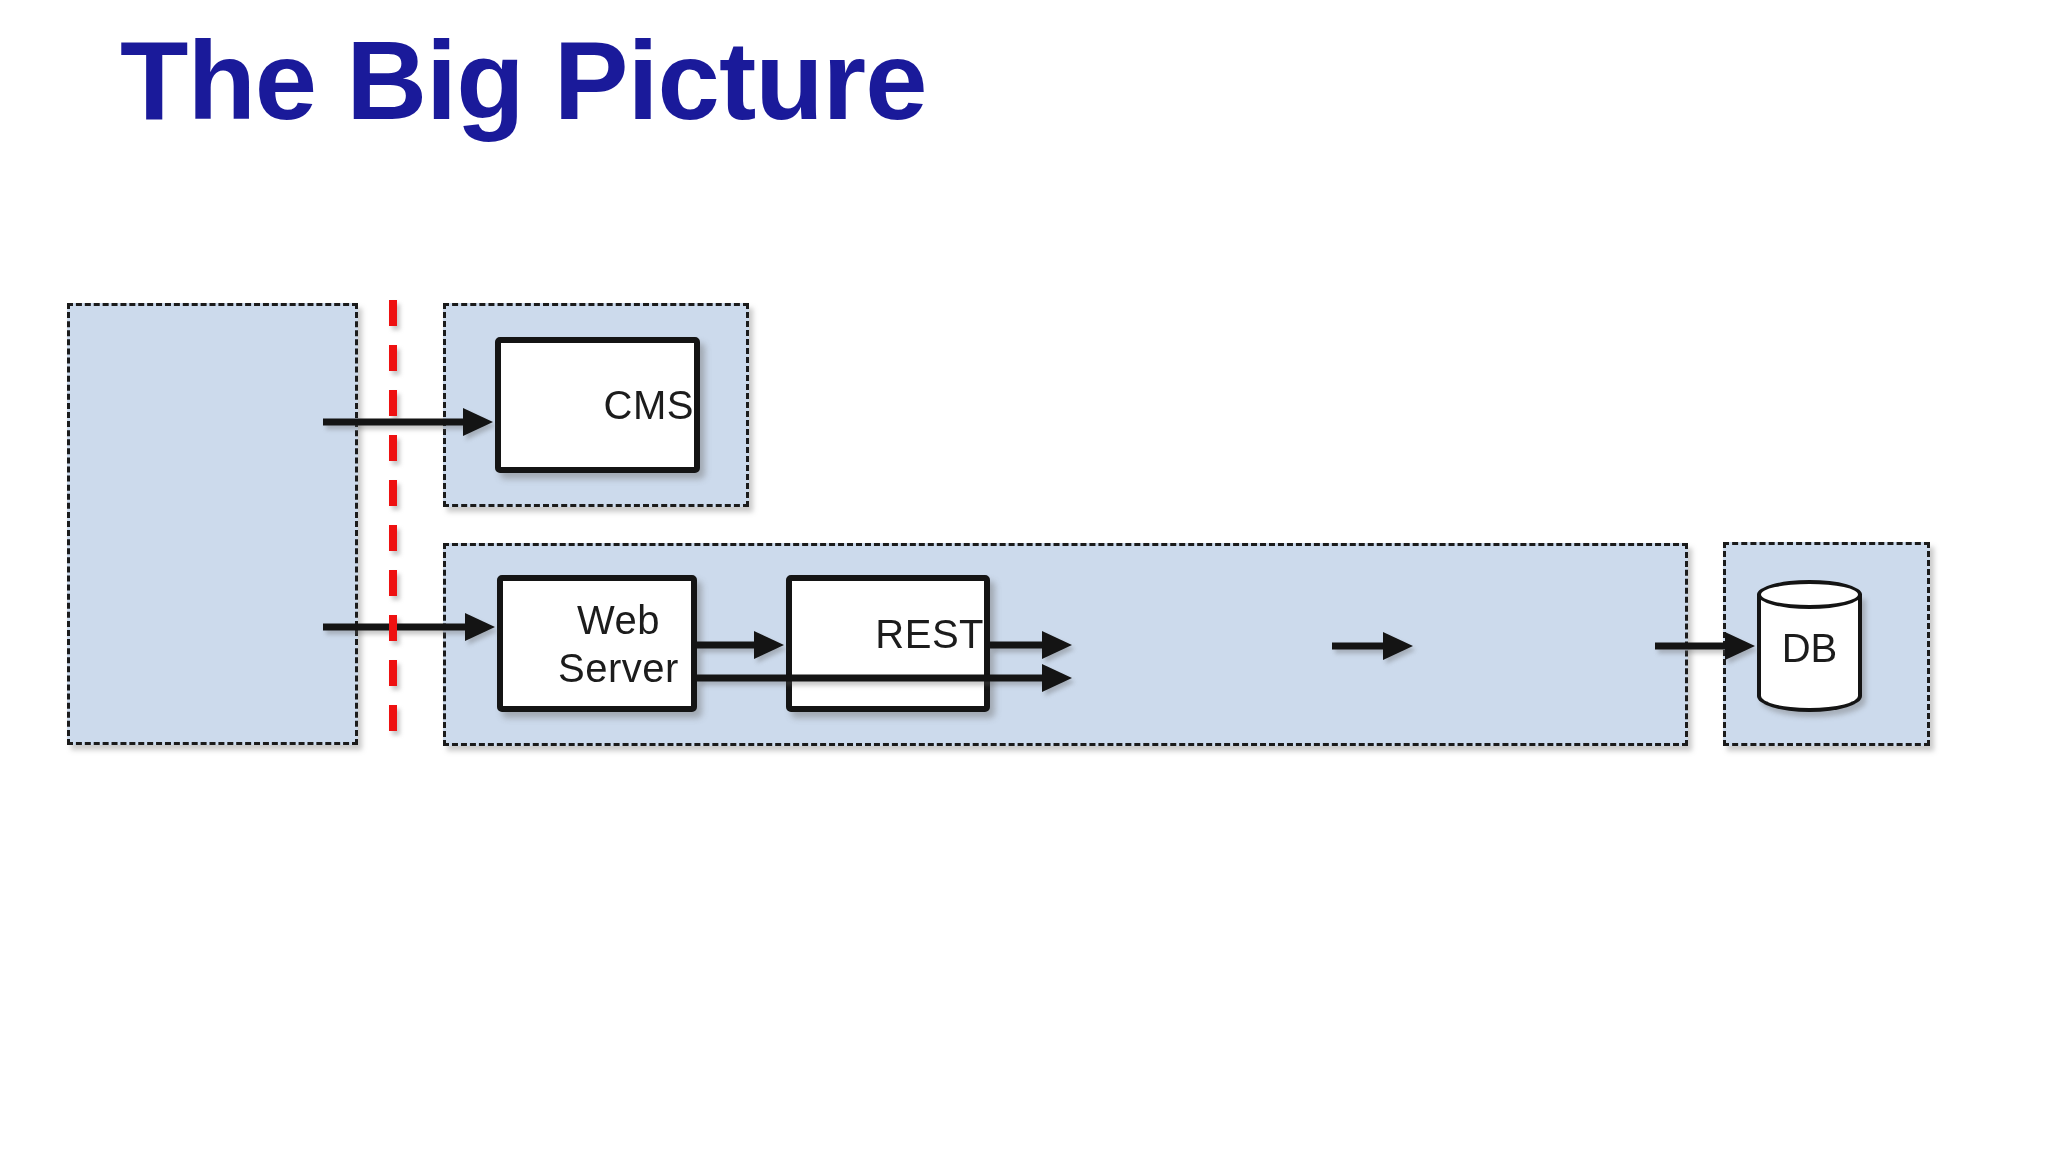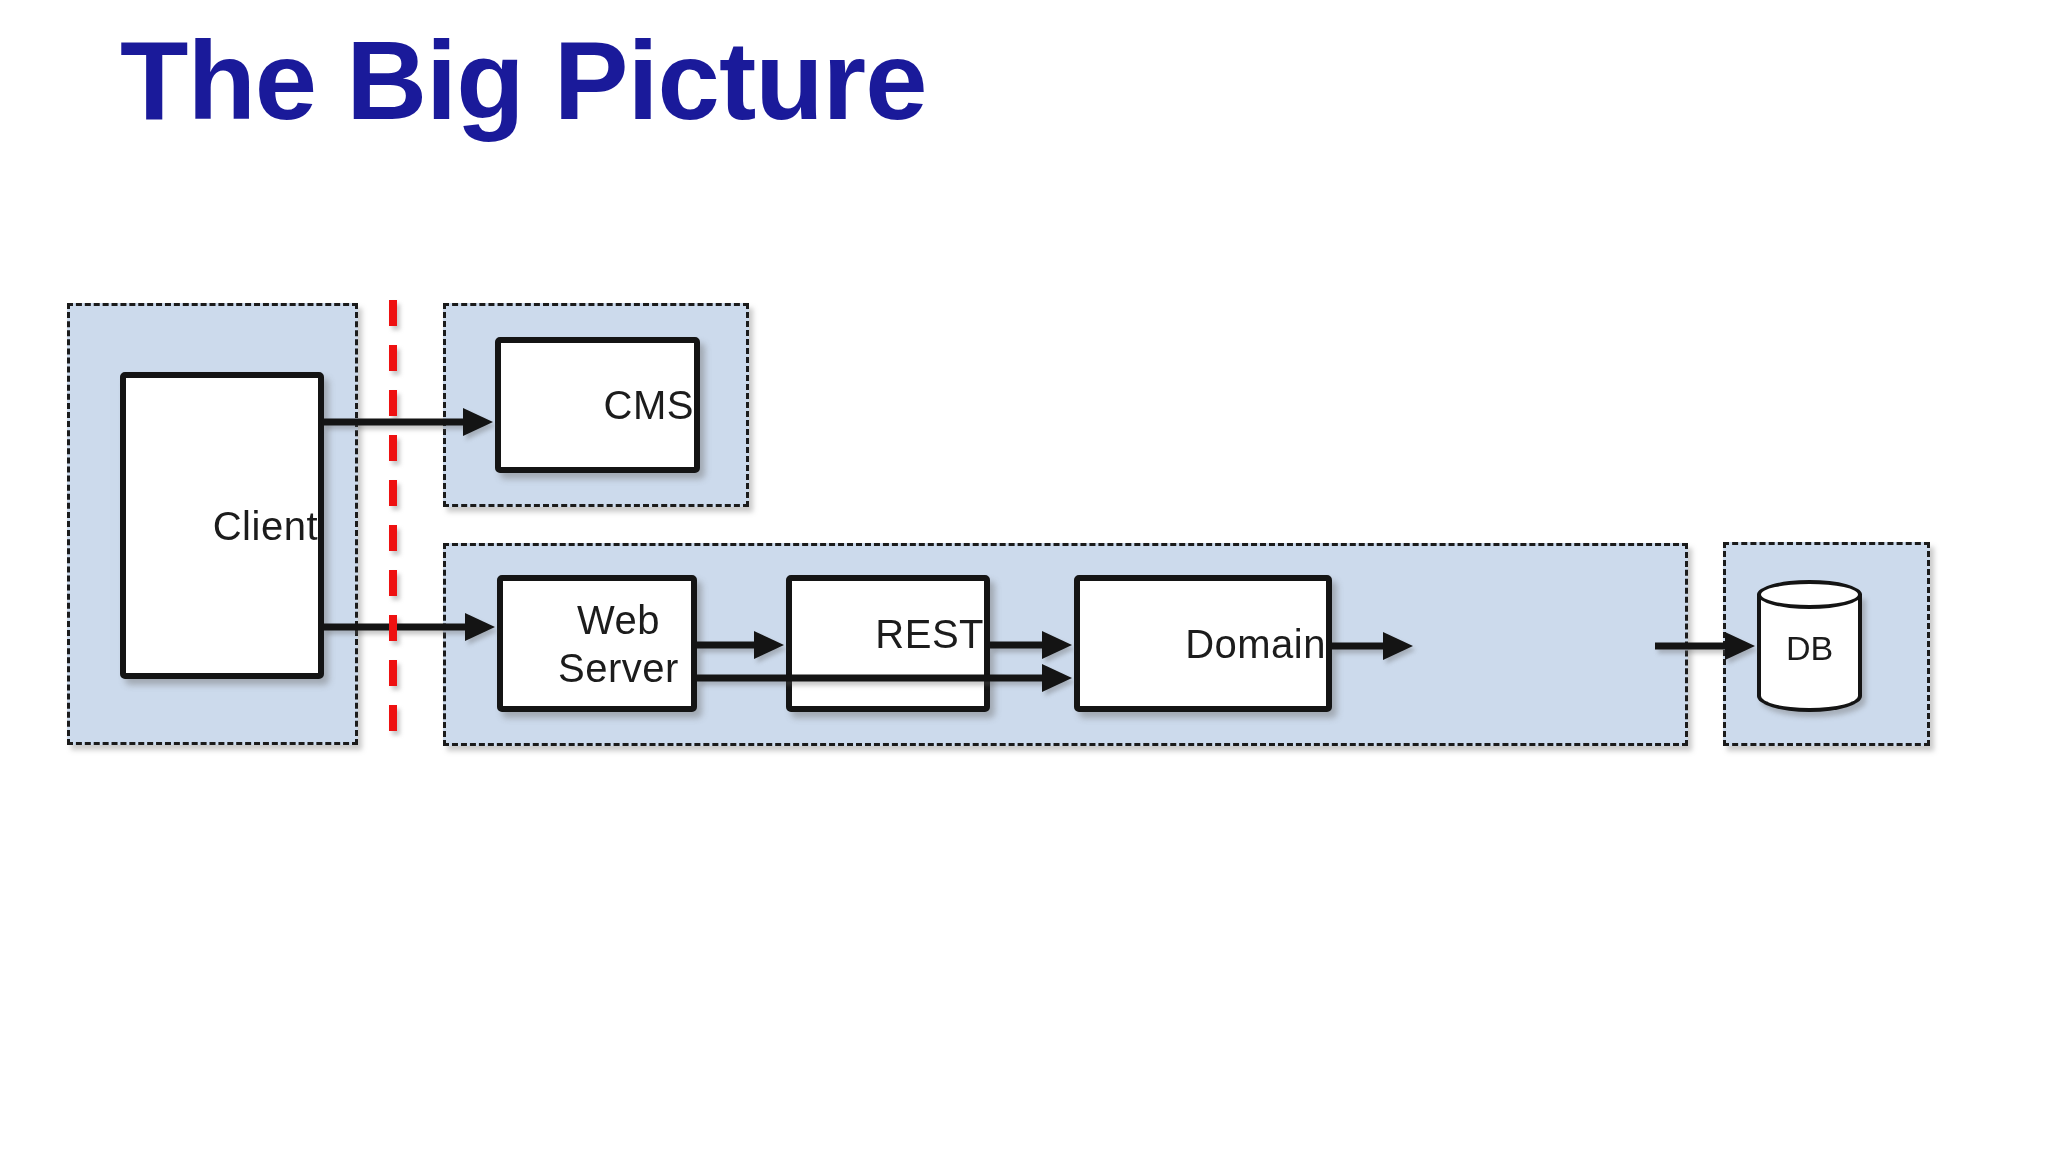--- a/index.html
+++ b/index.html
@@ -54,21 +54,21 @@
     border-radius:0 0 52px 52px / 0 0 16px 16px;
     box-shadow:4px 5px 5px rgba(110,110,110,.40);
   }
   .cyl-top{
     position:absolute;left:1757px;top:580px;width:105px;height:29px;
     box-sizing:border-box;background:var(--box_fill,#ffffff);
     border:4px solid var(--box_border,#141414);border-radius:50%;
   }
   .cyl-lbl{
     position:absolute;left:1757px;top:628px;width:105px;
-    text-align:center;font-size:34px;line-height:40px;
+    text-align:center;font-size:40px;line-height:40px;
     color:var(--label_text,#1c1c1c);
   }
 
   .overlay{
     position:absolute;left:0;top:0;pointer-events:none;
     filter:drop-shadow(3px 4px 2px rgba(95,95,95,.35));
   }
   .overlay line.conn{stroke:var(--arrow,#141414);stroke-width:7}
   .overlay polygon{fill:var(--arrow,#141414);stroke:none}
   .overlay line.divider{
@@ -81,34 +81,28 @@
 
 <div class="slide">
 
   <div class="title">The Big Picture</div>
 
   <div class="group g-client"></div>
   <div class="group g-cms"></div>
   <div class="group g-server"></div>
   <div class="group g-db"></div>
 
-  <div class="node n-client">
-    <span class="lbl">Client</span>
-  </div>
   <div class="node n-cms">
     <span class="lbl">CMS</span>
   </div>
   <div class="node n-webserver">
     <span class="lbl narrow">Web Server</span>
   </div>
   <div class="node n-rest">
     <span class="lbl">REST</span>
-  </div>
-  <div class="node n-domain">
-    <span class="lbl">Domain</span>
   </div>
 
   <div class="cyl-body"></div>
   <div class="cyl-top"></div>
   <span class="cyl-lbl">DB</span>
 
   <svg class="overlay" width="2048" height="1152" viewBox="0 0 2048 1152">
 
     <g>
       <line class="conn" x1="323" y1="422" x2="467" y2="422"></line>

